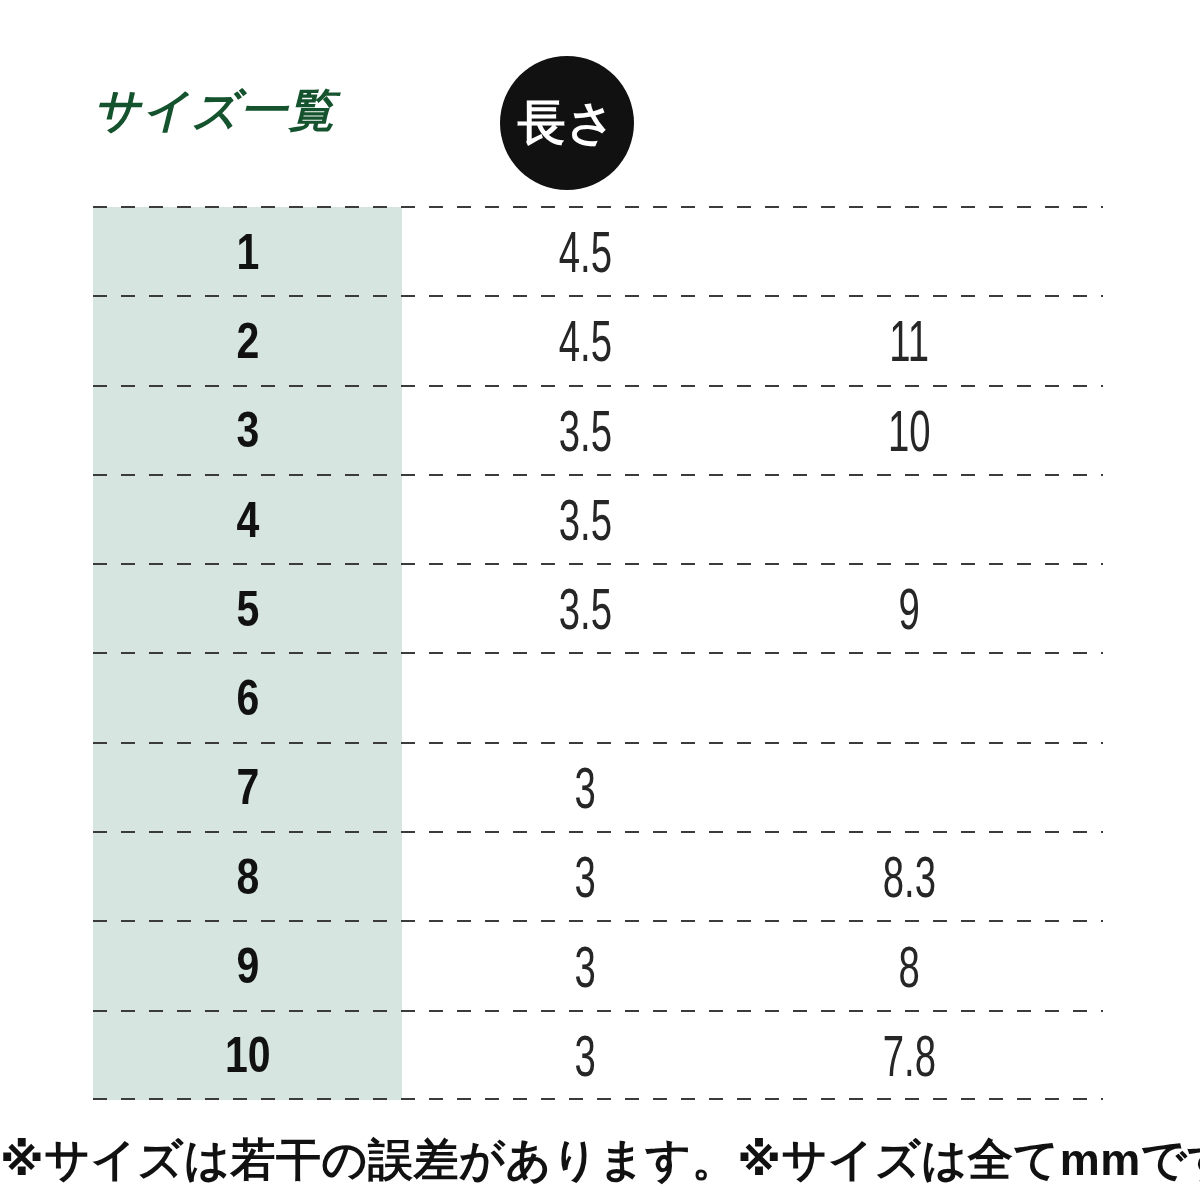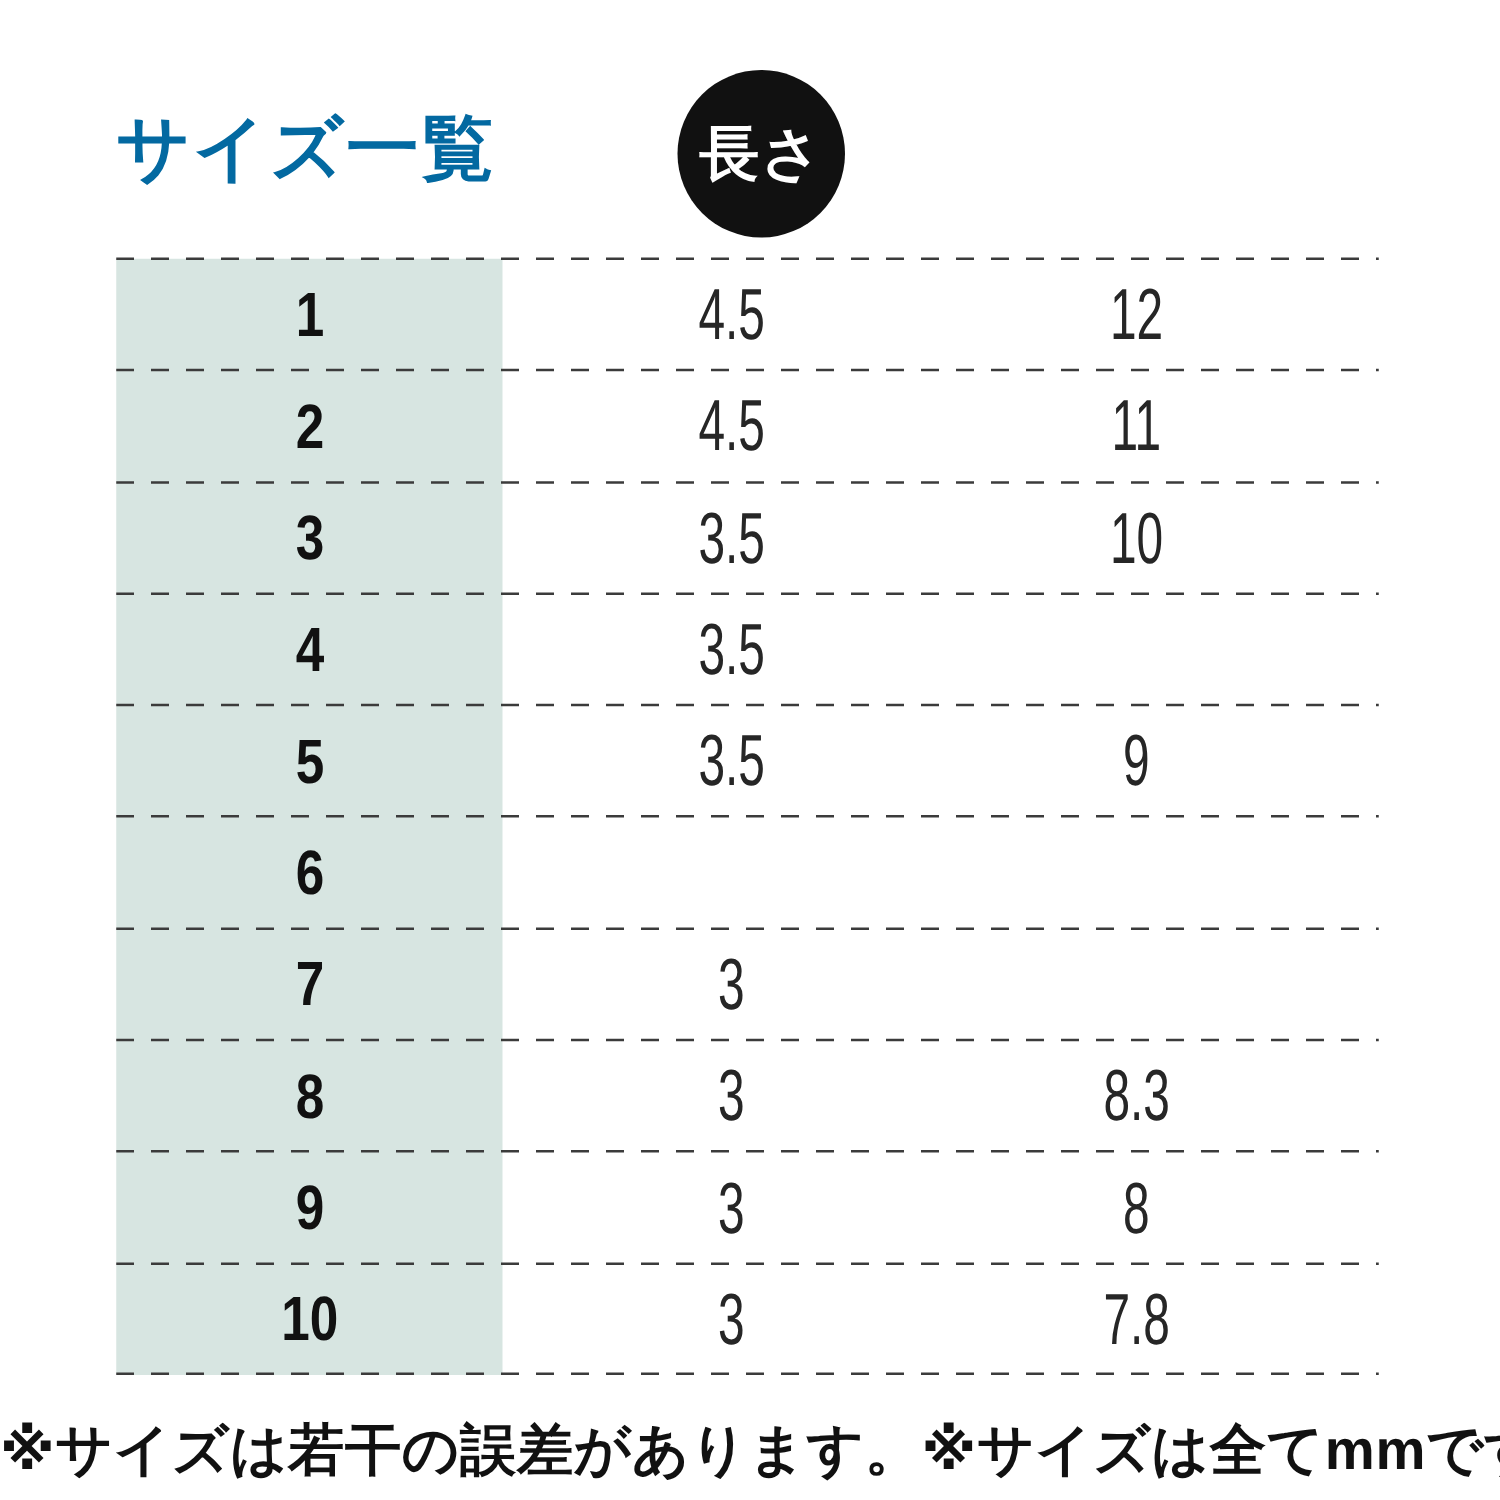--- a/index.html
+++ b/index.html
@@ -11,44 +11,45 @@
     width: 1200px;
     height: 1200px;
     background: #ffffff;
     overflow: hidden;
   }
 
   .page-title {
     position: absolute;
     left: 93px;
     top: 80px;
-    font-size: 58px;
+    font-size: 46px;
     font-weight: 900;
-    color: #0369a1;
+    color: #14532d;
     letter-spacing: 2px;
     white-space: nowrap;
+    font-style: italic;
   }
 
   .badge {
     position: absolute;
     top: 56px;
     width: 134px;
     height: 134px;
     border-radius: 50%;
     background: #111111;
     color: #ffffff;
     display: flex;
     align-items: center;
     justify-content: center;
     font-size: 48px;
     font-weight: 800;
     letter-spacing: 1px;
     white-space: nowrap;
   }
-  .badge-length { left: 542px; }
+  .badge-length { left: 500px; }
   .badge-width  { left: 842px; }
 
   .size-table {
     position: absolute;
     left: 93px;
     top: 207px;
     width: 1010px;
     height: 893px;
   }
 
@@ -141,21 +142,20 @@
   </div>
 
 
   <div class="size-table">
     <div class="size-col-bg"></div>
     <div class="rows">
 
       <div class="table-row">
         <div class="cell cell-size"><span class="size-num">1</span></div>
         <div class="cell cell-length"><span class="value">4.5</span></div>
-        <div class="cell cell-width"><span class="value">12</span></div>
       </div>
 
       <div class="table-row">
         <div class="cell cell-size"><span class="size-num">2</span></div>
         <div class="cell cell-length"><span class="value">4.5</span></div>
         <div class="cell cell-width"><span class="value">11</span></div>
       </div>
 
       <div class="table-row">
         <div class="cell cell-size"><span class="size-num">3</span></div>

